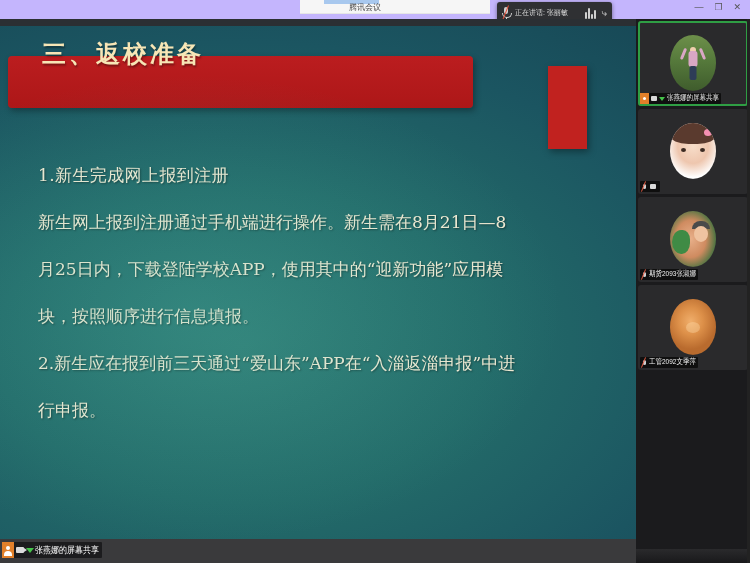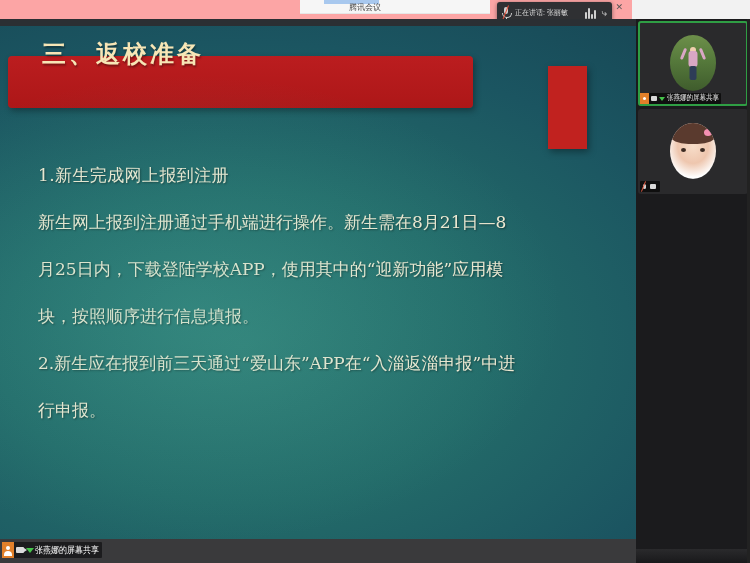--- a/index.html
+++ b/index.html
@@ -3,22 +3,22 @@
 <meta charset="utf-8">
 <title>Tencent Meeting Screen Share</title>
 <style>
   html,body{margin:0;padding:0;background:#fff;}
   body{width:750px;height:563px;overflow:hidden;
        font-family:"Liberation Sans","DejaVu Sans",sans-serif;}
 
   #app{position:relative;width:750px;height:563px;background:#f2f2f2;overflow:hidden;}
 
   
-  .titlebar{position:absolute;left:0;top:0;width:632px;height:19px;
-            background:#fca5a5;border-bottom:1px solid #d8d8d8;}
+  .titlebar{position:absolute;left:0;top:0;width:750px;height:19px;
+            background:#c4b5fd;border-bottom:1px solid #d8d8d8;}
   .tb-tabstub{position:absolute;left:324px;top:0px;width:55px;height:4px;
               background:#a8c8ee;}
   .tb-tabstub2{position:absolute;left:300px;top:0px;width:190px;height:13px;
               background:#f6f6f6;border-bottom:1px solid #e6e6e6;}
   .tb-title{position:absolute;left:0;top:2px;width:750px;text-align:center;
             font-size:8px;color:#4a4a4a;letter-spacing:0px;
             transform:scaleY(1.05);}
   .tb-title span{position:relative;left:-10px;filter:blur(.35px);}
   .wctrl{position:absolute;top:3px;display:flex;gap:11px;right:9px;
          align-items:center;color:#555;}
@@ -265,20 +265,50 @@
             <div class="sl"></div>
           </div>
         <div class="mini cam">
             <div class="c"></div>
           </div>
         <div class="tl-name"></div>
       </div>
     </div>
 
 
-
-
+    <div class="tile">
+      <div class="avatar">
+        <div class="av-in a4">
+            <div class="grn"></div>
+            <div class="cap"></div>
+            <div class="hd"></div>
+          </div>
+      </div>
+      <div class="tile-label">
+        <div class="mini mic">
+          <div class="b"></div>
+            <div class="sl"></div>
+          </div>
+        <div class="tl-name">期货2093张淑娜</div>
+      </div>
+    </div>
+
+
+    <div class="tile">
+      <div class="avatar">
+        <div class="av-in a6">
+            <div class="sp"></div>
+          </div>
+      </div>
+      <div class="tile-label">
+        <div class="mini mic">
+          <div class="b"></div>
+            <div class="sl"></div>
+          </div>
+        <div class="tl-name">工管2092文季萍</div>
+      </div>
+    </div>
 
     <div class="rail-bottom"></div>
     <div class="rail-scroll"></div>
   </div>
 
 </div>
 
 </body></html>

